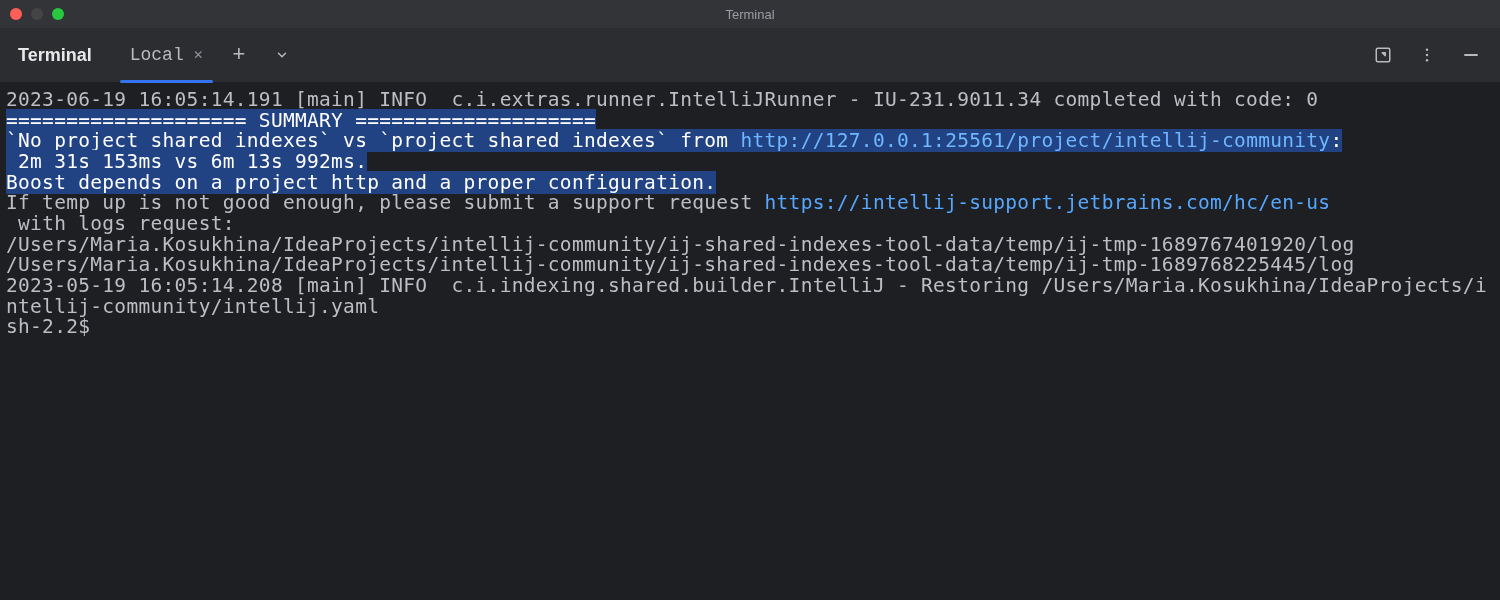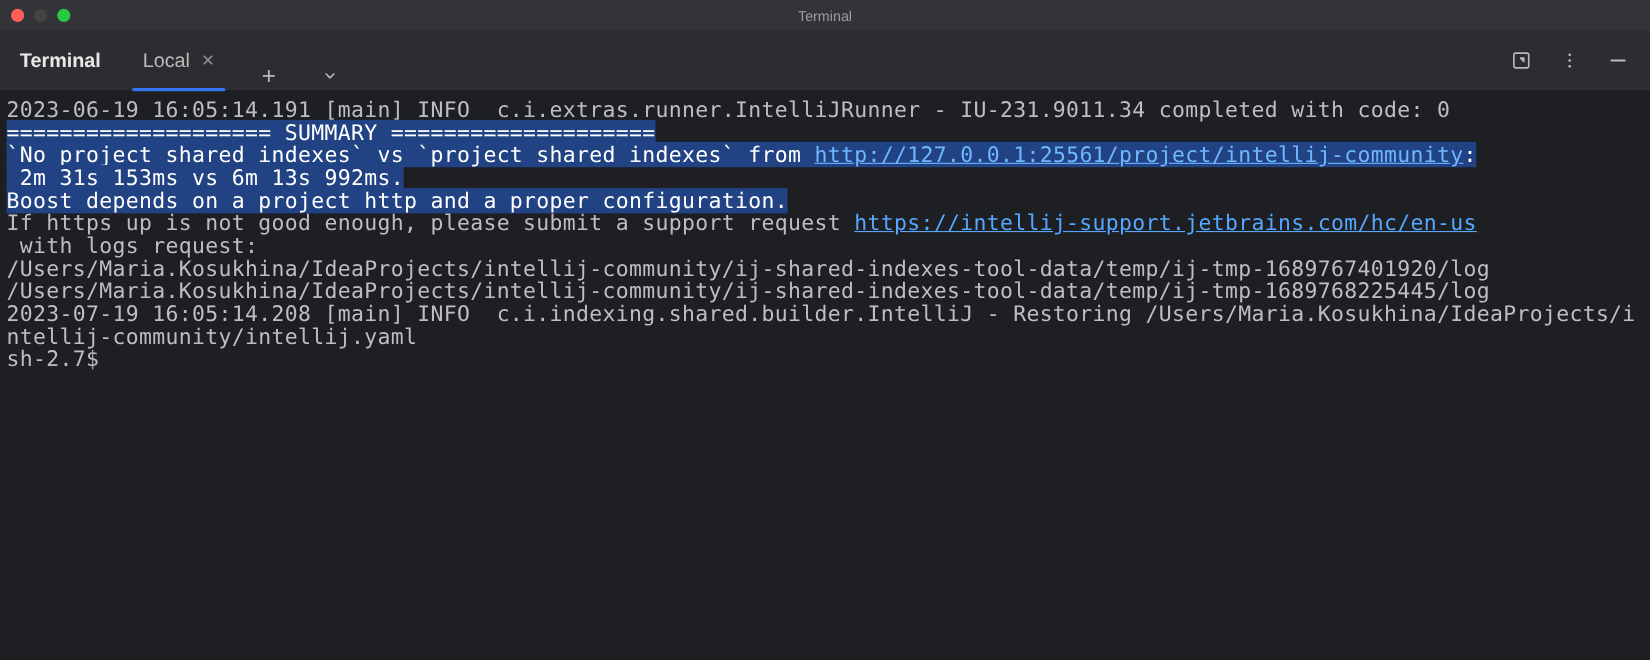--- a/index.html
+++ b/index.html
@@ -54,23 +54,24 @@
     background: #2b2d30;
   }
   .tw-label {
     font-size: 18px;
     font-weight: 600;
     color: #e8e8e8;
     margin-right: 32px;
   }
   .tabstrip {
     display: flex;
-    align-items: flex-end;
-    gap: 20px;
+    align-items: center;
+    gap: 7px;
     height: 100%;
+    font-family: Liberation Mono, monospace;
   }
   .tab {
     position: relative;
     display: flex;
     align-items: center;
     gap: 10px;
     height: 100%;
     padding: 0 6px;
     color: #bababa;
     font-size: 18px;
@@ -130,21 +131,20 @@
     color: #bcbec4;
     white-space: pre-wrap;
     word-break: break-all;
   }
   .console .sel {
     background: #214283;
     color: #ffffff;
   }
   .console a {
     color: #55a7ff;
-    text-decoration: underline;
     cursor: pointer;
   }
   .console .sel a {
     color: #6fb7ff;
   }
 </style>
 </head>
 <body>
 
 <div class="titlebar">
@@ -194,18 +194,18 @@
         </svg>
     </div>
   </div>
 </div>
 
 <div class="console"><span>2023-06-19 16:05:14.191 [main] INFO  c.i.extras.runner.IntelliJRunner - IU-231.9011.34 completed with code: 0</span>
 <span class="sel">==================== SUMMARY ====================</span>
 <span class="sel"><span>`No project shared indexes` vs `project shared indexes` from </span><a>http://127.0.0.1:25561/project/intellij-community</a><span>:</span></span>
 <span class="sel"> 2m 31s 153ms vs 6m 13s 992ms.</span>
 <span class="sel">Boost depends on a project http and a proper configuration.</span>
-<span><span>If https up is not good enough, please submit a support request </span><a>https://intellij-support.jetbrains.com/hc/en-us</a></span>
+<span><span>If temp up is not good enough, please submit a support request </span><a>https://intellij-support.jetbrains.com/hc/en-us</a></span>
 <span> with logs request:</span>
 <span>/Users/Maria.Kosukhina/IdeaProjects/intellij-community/ij-shared-indexes-tool-data/temp/ij-tmp-1689767401920/log</span>
 <span>/Users/Maria.Kosukhina/IdeaProjects/intellij-community/ij-shared-indexes-tool-data/temp/ij-tmp-1689768225445/log</span>
-<span>2023-07-19 16:05:14.208 [main] INFO  c.i.indexing.shared.builder.IntelliJ - Restoring /Users/Maria.Kosukhina/IdeaProjects/intellij-community/intellij.yaml</span>
-<span>sh-2.7$</span></div>
+<span>2023-05-19 16:05:14.208 [main] INFO  c.i.indexing.shared.builder.IntelliJ - Restoring /Users/Maria.Kosukhina/IdeaProjects/intellij-community/intellij.yaml</span>
+<span>sh-2.2$</span></div>
 
 </body></html>

